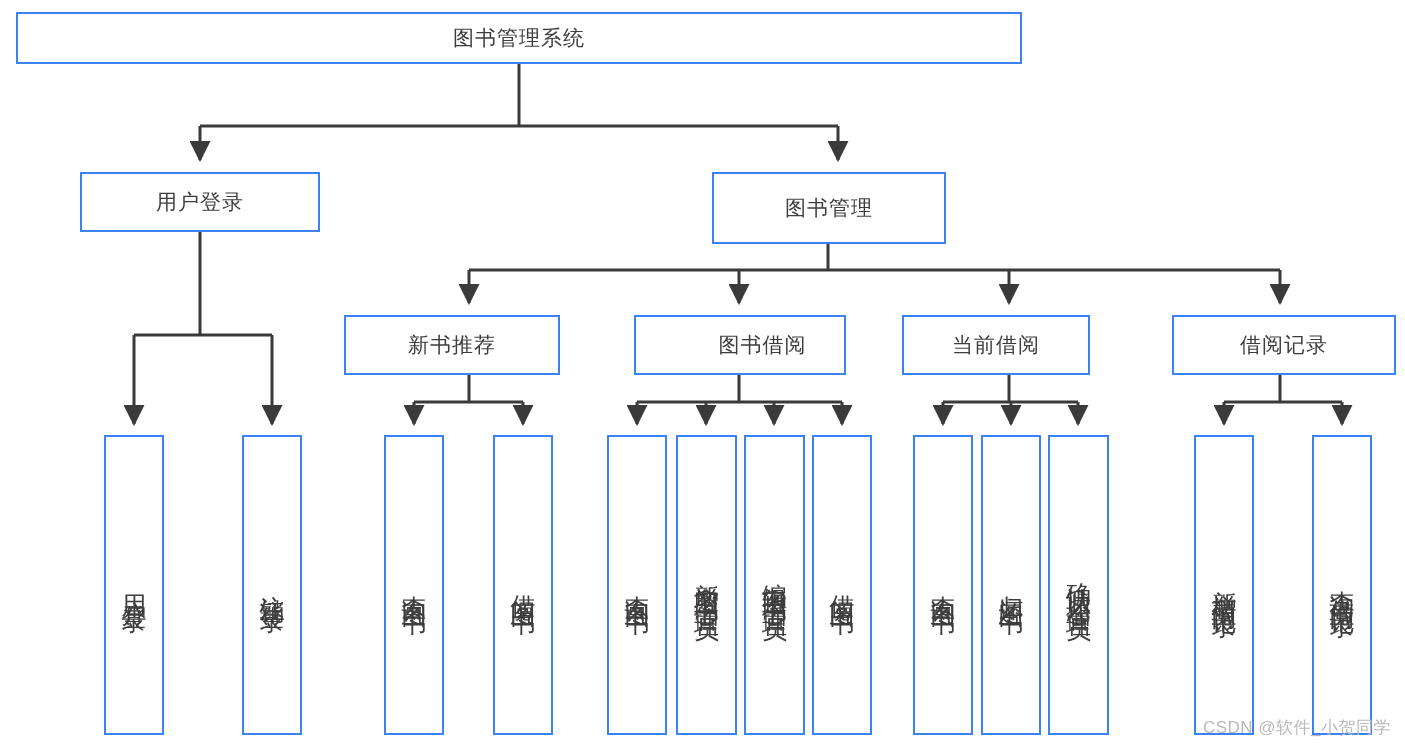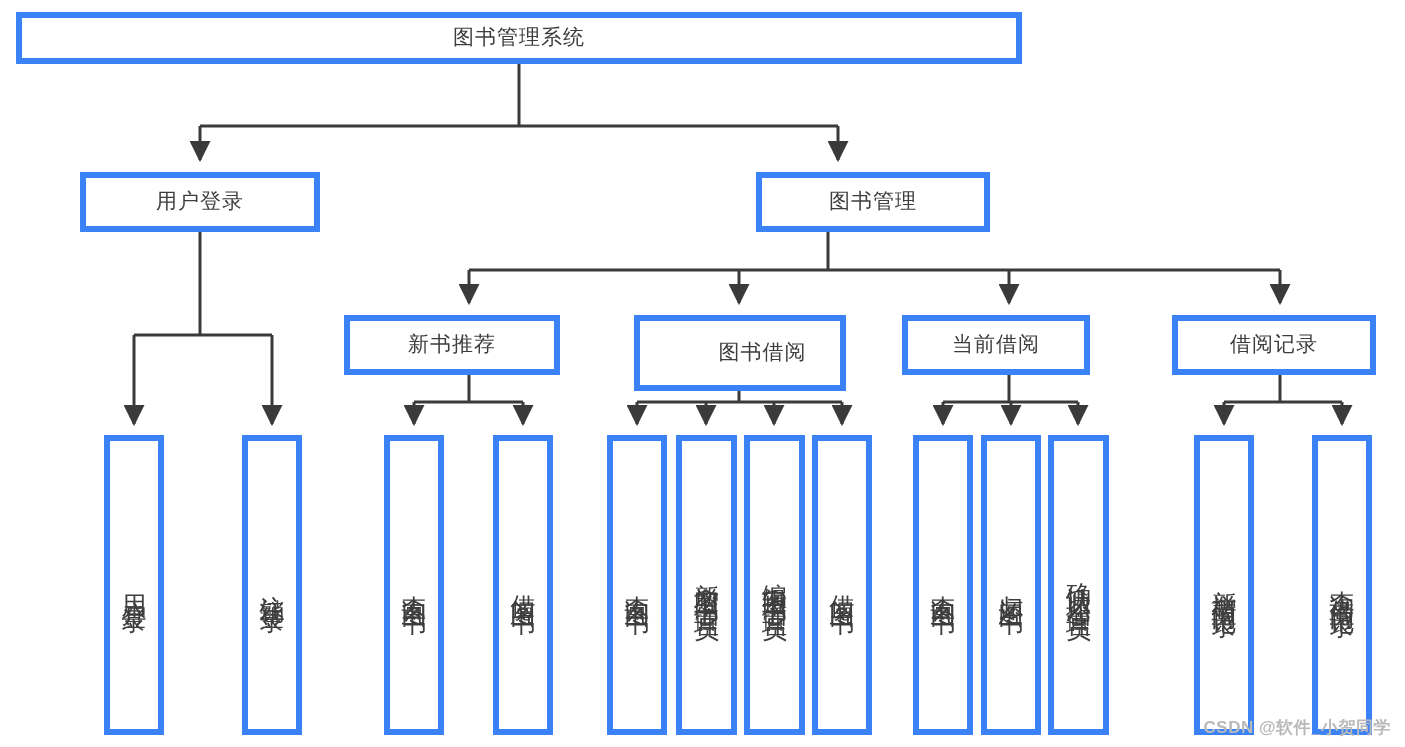--- a/index.html
+++ b/index.html
@@ -2,28 +2,27 @@
 <html><head>
 <meta charset="utf-8">
 <style>
   html,body{margin:0;padding:0;background:#ffffff;}
   body{font-family:"Liberation Sans","DejaVu Sans",sans-serif;}
   #canvas{position:relative;width:1405px;height:747px;background:#fff;overflow:hidden;}
   svg.lines{position:absolute;left:0;top:0;width:1405px;height:747px;pointer-events:none;}
   .node{
     position:absolute;
     box-sizing:border-box;
-    border:6px solid #3b82f6;
+    border:2px solid #3b82f6;
     background:#ffffff;
     display:flex;
     align-items:center;
     justify-content:center;
     color:#3d3d3d;
     z-index:2;
-    font-family:Liberation Serif, serif;
   }
   .node .lbl{display:block;text-align:center;line-height:1.12;white-space:pre;}
   .h-node .lbl{font-size:21px;letter-spacing:1px;}
   .v-node{writing-mode:vertical-rl;text-orientation:upright;}
   .v-node .lbl{
     writing-mode:vertical-rl;
     text-orientation:upright;
     font-size:25px;
     letter-spacing:5px;
     line-height:1;
@@ -31,21 +30,20 @@
   }
   #watermark{
     position:absolute;
     right:14px;
     bottom:8px;
     font-size:17px;
     color:#b9b9b9;
     letter-spacing:.5px;
     z-index:5;
     white-space:nowrap;
-    font-weight:bold;
   }
 </style>
 </head>
 <body>
 
 <div id="canvas">
 
   <svg class="lines" viewBox="0 0 1405 747">
     <defs>
       <marker id="arrow" viewBox="0 0 10 10" refX="9" refY="5" markerWidth="7" markerHeight="7" orient="auto-start-reverse">
@@ -96,34 +94,34 @@
     </g>
   </svg>
 
   <div class="node h-node" style="left:16px;top:12px;width:1006px;height:52px;">
     <span class="lbl">图书管理系统</span>
   </div>
 
   <div class="node h-node" style="left:80px;top:172px;width:240px;height:60px;">
     <span class="lbl">用户登录</span>
   </div>
-  <div class="node h-node" style="left:712px;top:172px;width:234px;height:60px;margin-left:44px;">
+  <div class="node h-node" style="left:712px;top:172px;width:234px;height:72px;">
     <span class="lbl">图书管理</span>
   </div>
 
   <div class="node h-node" style="left:344px;top:315px;width:216px;height:60px;">
     <span class="lbl">新书推荐</span>
   </div>
-  <div class="node h-node" style="left:634px;top:315px;width:212px;height:76px;padding-left:45px;">
+  <div class="node h-node" style="left:634px;top:315px;width:212px;height:60px;padding-left:45px;">
     <span class="lbl">图书借阅</span>
   </div>
   <div class="node h-node" style="left:902px;top:315px;width:188px;height:60px;">
     <span class="lbl">当前借阅</span>
   </div>
-  <div class="node h-node" style="left:1172px;top:315px;width:204px;height:60px;">
+  <div class="node h-node" style="left:1172px;top:315px;width:224px;height:60px;">
     <span class="lbl">借阅记录</span>
   </div>
 
   <div class="node v-node" style="left:104px;top:435px;width:60px;height:300px;">
     <span class="lbl">用户登录</span>
   </div>
   <div class="node v-node" style="left:242px;top:435px;width:60px;height:300px;">
     <span class="lbl">注销登录</span>
   </div>
 

